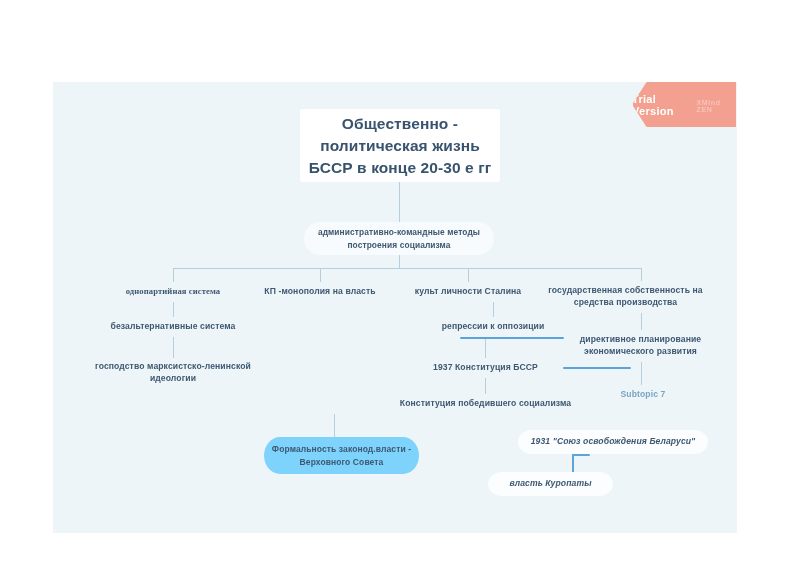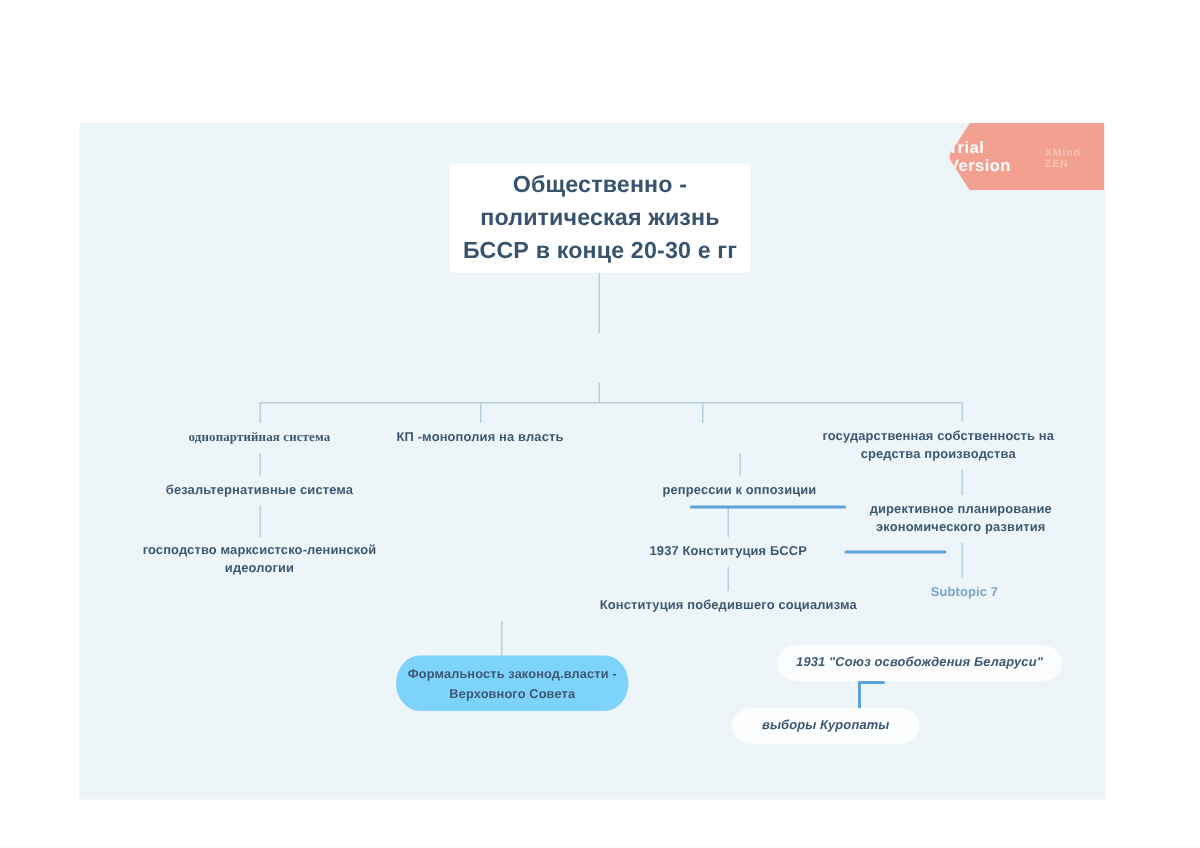--- a/index.html
+++ b/index.html
@@ -127,26 +127,33 @@
   <div class="accent2" style="left:519px;top:372px;width:2px;height:20px;border-radius:1px;"></div>
   <div class="accent2" style="left:484px;top:390px;width:37px;height:2px;border-radius:1px;"></div>
   <div class="accent2" style="left:519px;top:372px;width:18px;height:2px;border-radius:1px;"></div>
 
   <div class="node" id="root">
     <div class="txt">Общественно -
 политическая жизнь
 БССР в конце 20-30 е гг</div>
   </div>
 
+  <div class="node" id="lvl2">
+    <div class="txt">административно-командные методы
+построения социализма</div>
+  </div>
 
   <div class="node lbl" id="b1">
     <div class="txt">однопартийная система</div>
   </div>
   <div class="node lbl" id="b2">
     <div class="txt">КП -монополия на власть</div>
+  </div>
+  <div class="node lbl" id="b3">
+    <div class="txt">культ личности Сталина</div>
   </div>
   <div class="node lbl" id="b4">
     <div class="txt">государственная собственность на
 средства производства</div>
   </div>
 
   <div class="node lbl" id="c1">
     <div class="txt">безальтернативные система</div>
   </div>
   <div class="node lbl" id="c2">
@@ -173,21 +180,21 @@
   </div>
 
   <div class="node" id="f1">
     <div class="txt">Формальность законод.власти -
 Верховного Совета</div>
   </div>
   <div class="node" id="g1">
     <div class="txt">1931 "Союз освобождения Беларуси"</div>
   </div>
   <div class="node" id="g2">
-    <div class="txt">выборы Куропаты</div>
+    <div class="txt">власть Куропаты</div>
   </div>
 
 </div>
 
 <div id="wmwrap">
   <div id="wm">
     <div class="w1">Trial Version</div>
     <div class="w2">XMind ZEN</div>
   </div>
 </div>

